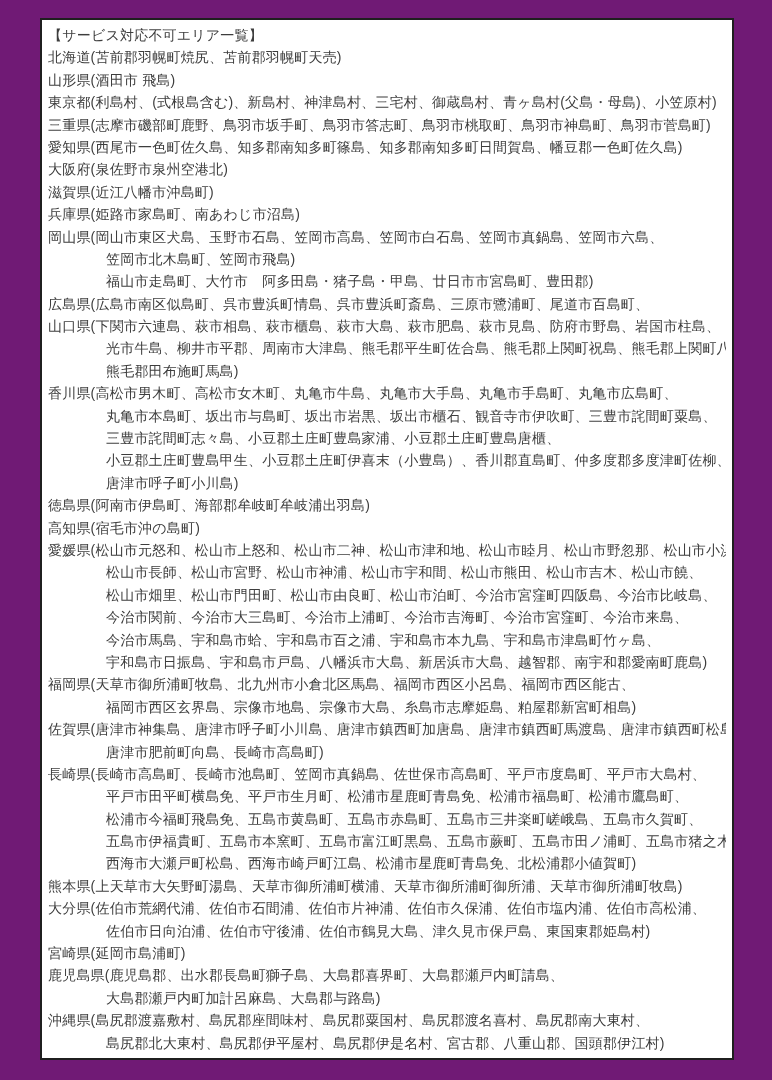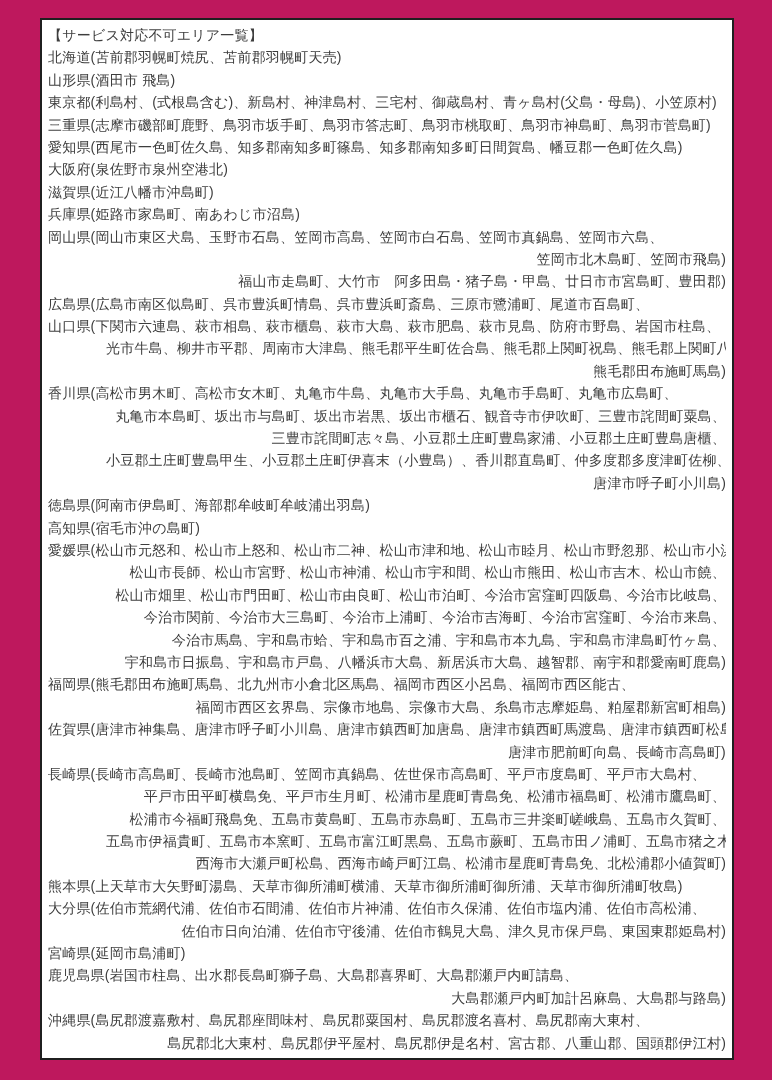--- a/index.html
+++ b/index.html
@@ -7,21 +7,21 @@
     padding: 0;
     background: #ffffff;
     width: 772px;
     height: 1080px;
     font-family: "Liberation Sans", "DejaVu Sans", sans-serif;
   }
   .page {
     position: relative;
     width: 772px;
     height: 1080px;
-    background: #be185d;
+    background: #701a75;
     overflow: hidden;
     text-decoration: underline;
   }
   .doc-box {
     position: absolute;
     left: 40px;
     top: 18px;
     width: 694px;
     height: 1042px;
     box-sizing: border-box;
@@ -33,21 +33,20 @@
     height: 22.4px;
     line-height: 22.4px;
     font-size: 14px;
     letter-spacing: 0.2px;
     color: #3d3d3d;
     white-space: nowrap;
     overflow: hidden;
   }
   .line.indent {
     padding-left: 58px;
-    text-align: right;
   }
   .line.title {
     color: #3d3d3d;
   }
 </style>
 </head>
 <body>
 
 <div class="page">
   <div class="doc-box">
@@ -74,32 +73,32 @@
         <div class="line indent">小豆郡土庄町豊島甲生、小豆郡土庄町伊喜末（小豊島）、香川郡直島町、仲多度郡多度津町佐柳、</div>
         <div class="line indent">唐津市呼子町小川島)</div>
         <div class="line">徳島県(阿南市伊島町、海部郡牟岐町牟岐浦出羽島)</div>
         <div class="line">高知県(宿毛市沖の島町)</div>
         <div class="line">愛媛県(松山市元怒和、松山市上怒和、松山市二神、松山市津和地、松山市睦月、松山市野忽那、松山市小浜</div>
         <div class="line indent">松山市長師、松山市宮野、松山市神浦、松山市宇和間、松山市熊田、松山市吉木、松山市饒、</div>
         <div class="line indent">松山市畑里、松山市門田町、松山市由良町、松山市泊町、今治市宮窪町四阪島、今治市比岐島、</div>
         <div class="line indent">今治市関前、今治市大三島町、今治市上浦町、今治市吉海町、今治市宮窪町、今治市来島、</div>
         <div class="line indent">今治市馬島、宇和島市蛤、宇和島市百之浦、宇和島市本九島、宇和島市津島町竹ヶ島、</div>
         <div class="line indent">宇和島市日振島、宇和島市戸島、八幡浜市大島、新居浜市大島、越智郡、南宇和郡愛南町鹿島)</div>
-        <div class="line">福岡県(熊毛郡田布施町馬島、北九州市小倉北区馬島、福岡市西区小呂島、福岡市西区能古、</div>
+        <div class="line">福岡県(天草市御所浦町牧島、北九州市小倉北区馬島、福岡市西区小呂島、福岡市西区能古、</div>
         <div class="line indent">福岡市西区玄界島、宗像市地島、宗像市大島、糸島市志摩姫島、粕屋郡新宮町相島)</div>
         <div class="line">佐賀県(唐津市神集島、唐津市呼子町小川島、唐津市鎮西町加唐島、唐津市鎮西町馬渡島、唐津市鎮西町松島</div>
         <div class="line indent">唐津市肥前町向島、長崎市高島町)</div>
         <div class="line">長崎県(長崎市高島町、長崎市池島町、笠岡市真鍋島、佐世保市高島町、平戸市度島町、平戸市大島村、</div>
         <div class="line indent">平戸市田平町横島免、平戸市生月町、松浦市星鹿町青島免、松浦市福島町、松浦市鷹島町、</div>
         <div class="line indent">松浦市今福町飛島免、五島市黄島町、五島市赤島町、五島市三井楽町嵯峨島、五島市久賀町、</div>
         <div class="line indent">五島市伊福貴町、五島市本窯町、五島市富江町黒島、五島市蕨町、五島市田ノ浦町、五島市猪之木町</div>
         <div class="line indent">西海市大瀬戸町松島、西海市崎戸町江島、松浦市星鹿町青島免、北松浦郡小値賀町)</div>
         <div class="line">熊本県(上天草市大矢野町湯島、天草市御所浦町横浦、天草市御所浦町御所浦、天草市御所浦町牧島)</div>
         <div class="line">大分県(佐伯市荒網代浦、佐伯市石間浦、佐伯市片神浦、佐伯市久保浦、佐伯市塩内浦、佐伯市高松浦、</div>
         <div class="line indent">佐伯市日向泊浦、佐伯市守後浦、佐伯市鶴見大島、津久見市保戸島、東国東郡姫島村)</div>
         <div class="line">宮崎県(延岡市島浦町)</div>
-        <div class="line">鹿児島県(岩国市柱島、出水郡長島町獅子島、大島郡喜界町、大島郡瀬戸内町請島、</div>
+        <div class="line">鹿児島県(鹿児島郡、出水郡長島町獅子島、大島郡喜界町、大島郡瀬戸内町請島、</div>
         <div class="line indent">大島郡瀬戸内町加計呂麻島、大島郡与路島)</div>
         <div class="line">沖縄県(島尻郡渡嘉敷村、島尻郡座間味村、島尻郡粟国村、島尻郡渡名喜村、島尻郡南大東村、</div>
         <div class="line indent">島尻郡北大東村、島尻郡伊平屋村、島尻郡伊是名村、宮古郡、八重山郡、国頭郡伊江村)</div>
       </div>
   </div>
 </div>
 
 </body></html>

